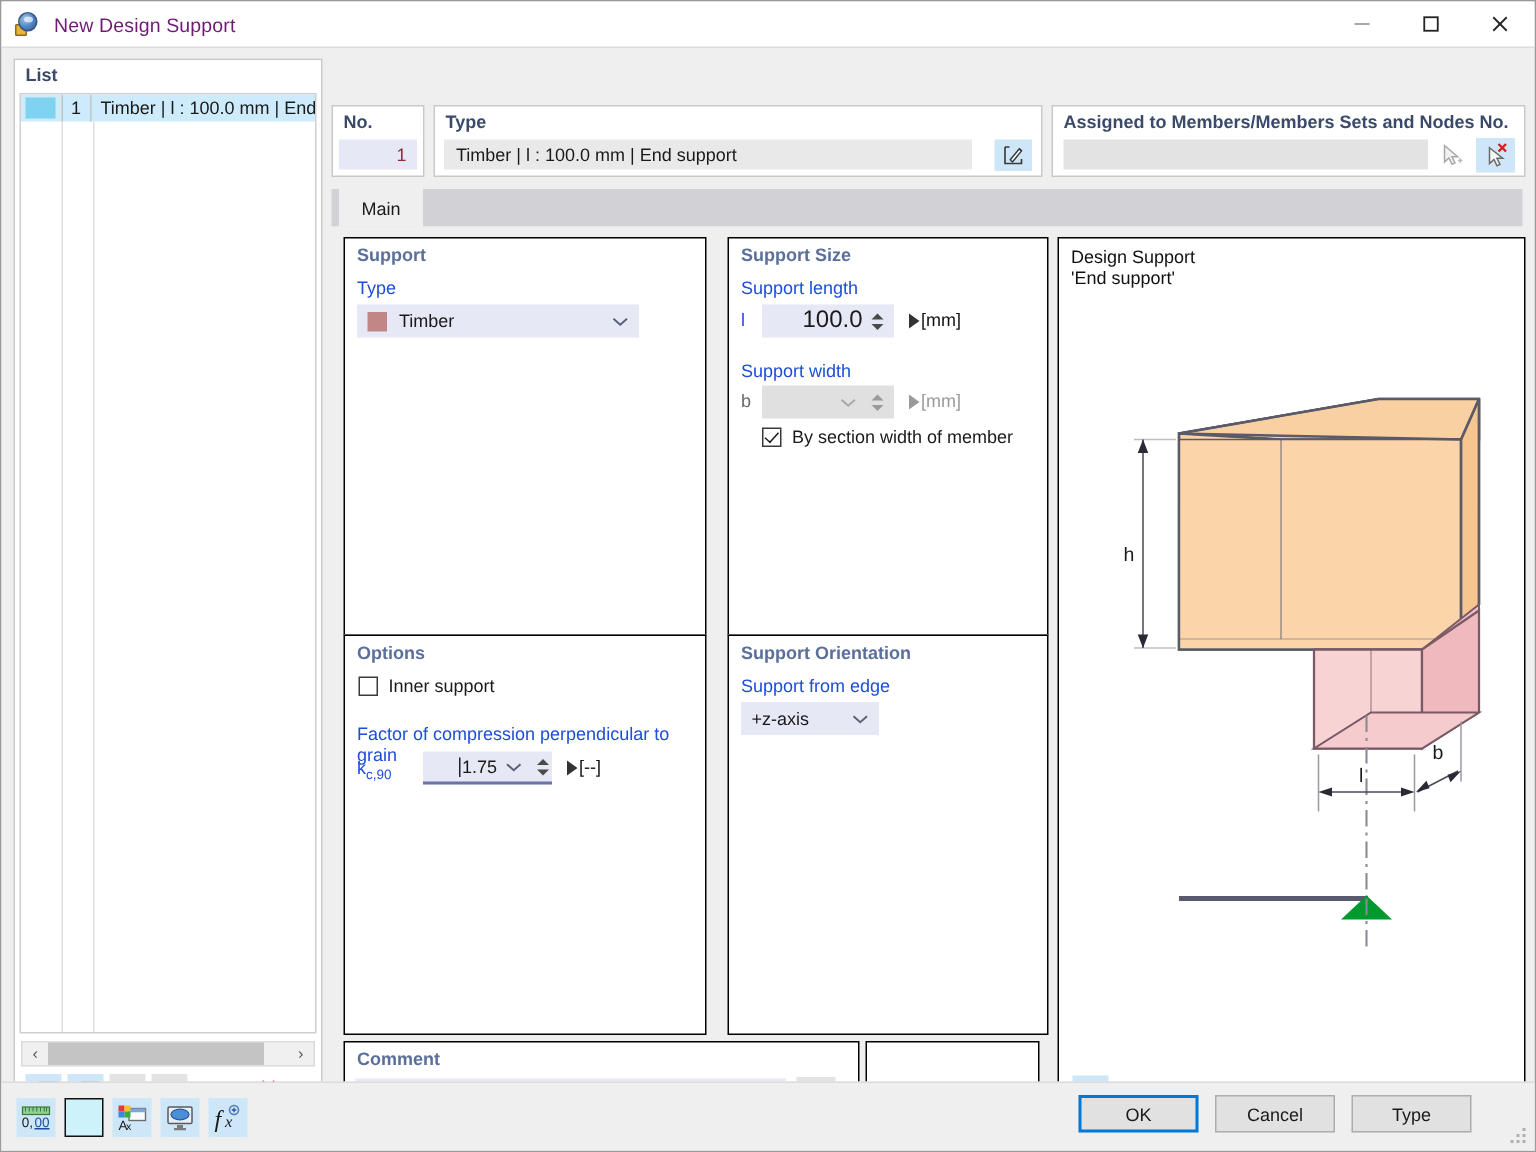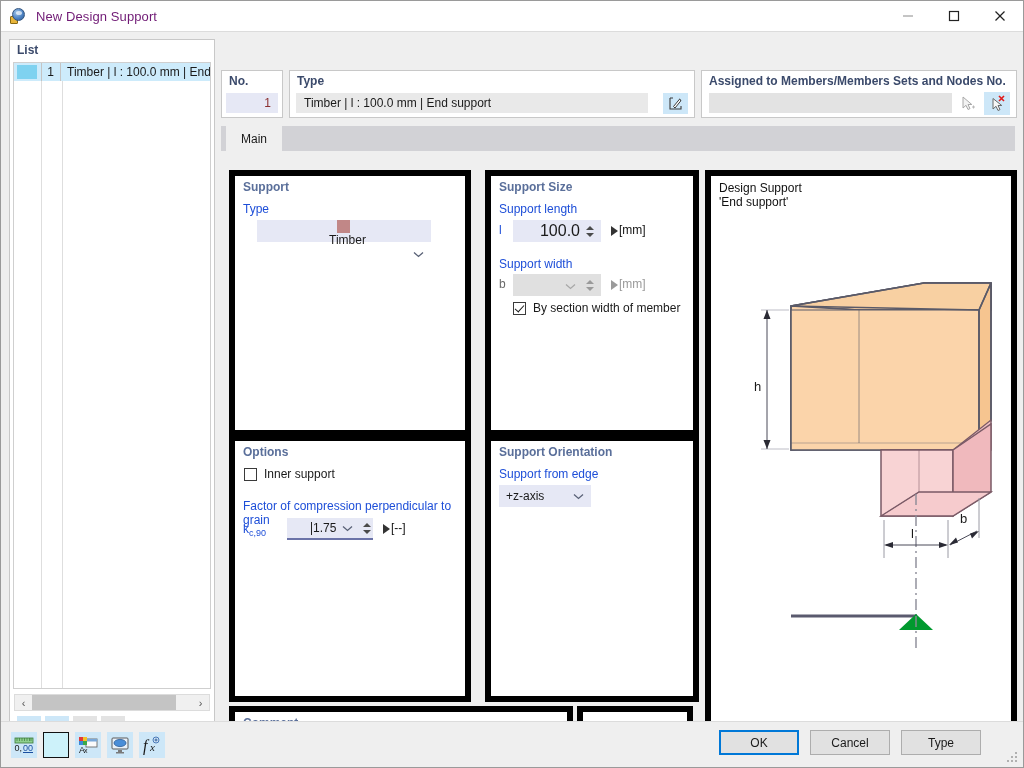--- a/index.html
+++ b/index.html
@@ -230,22 +230,21 @@
   }
 
   
   .content {
     position: absolute; left: 220px; top: 119px; right: 8px; bottom: 50px;
     background: #efefef;
   }
   .group {
     position: absolute;
     background: #ffffff;
-    border: 6px solid #000000;
-    margin-top: 12px;
+    border: 1px solid #000000;
   }
   .group-title {
     font-weight: bold; font-size: 12px; color: #5a6f9a;
     padding: 4px 0 0 8px;
   }
   .g-support   { left: 8px;   top: 7px;   width: 242px; height: 266px; }
   .g-size      { left: 264px; top: 7px;   width: 214px; height: 266px; }
   .g-options   { left: 8px;   top: 272px; width: 242px; height: 267px; }
   .g-orient    { left: 264px; top: 272px; width: 214px; height: 267px; }
   .g-preview   { left: 484px; top: 7px;   width: 312px; height: 592px; }
@@ -501,21 +500,21 @@
 
     <div class="tabstrip">
       <div class="tab">Main</div>
     </div>
 
     <div class="content">
 
       <div class="group g-support">
         <div class="group-title">Support</div>
         <div class="lbl" style="left:8px; top:26px;">Type</div>
-        <div class="combo" style="left:22px; top:44px; width:174px;flex-direction:column;">
+        <div class="combo" style="left:8px; top:44px; width:188px;">
           <span class="swatch-box" style="background:#c18787"></span>
           <span>Timber</span>
           <span class="chev">
             <svg width="11" height="7" viewBox="0 0 11 7">
                 <path d="M1 1.5 L5.5 5.5 L10 1.5" fill="none" stroke="#5a6277" stroke-width="1.3"></path>
               </svg>
           </span>
         </div>
       </div>
 

